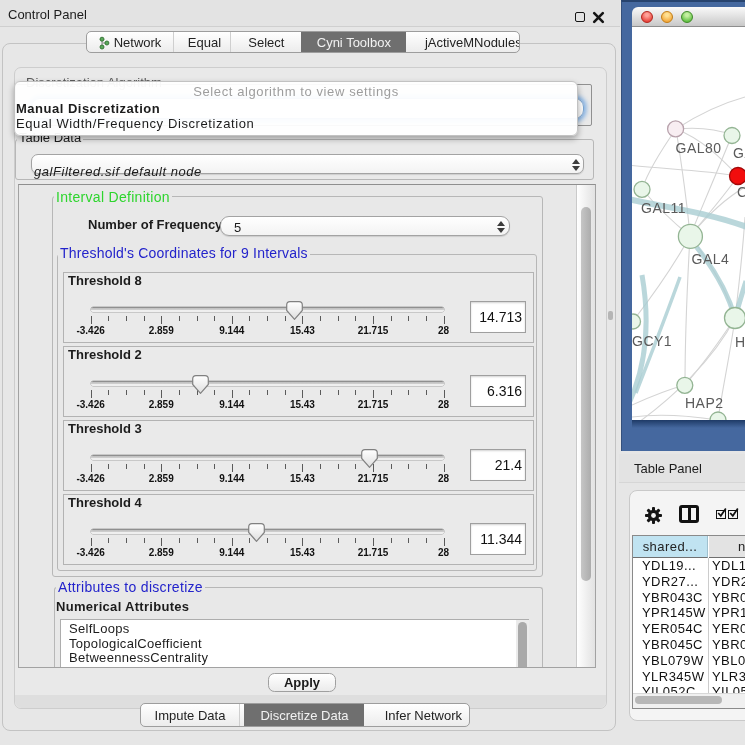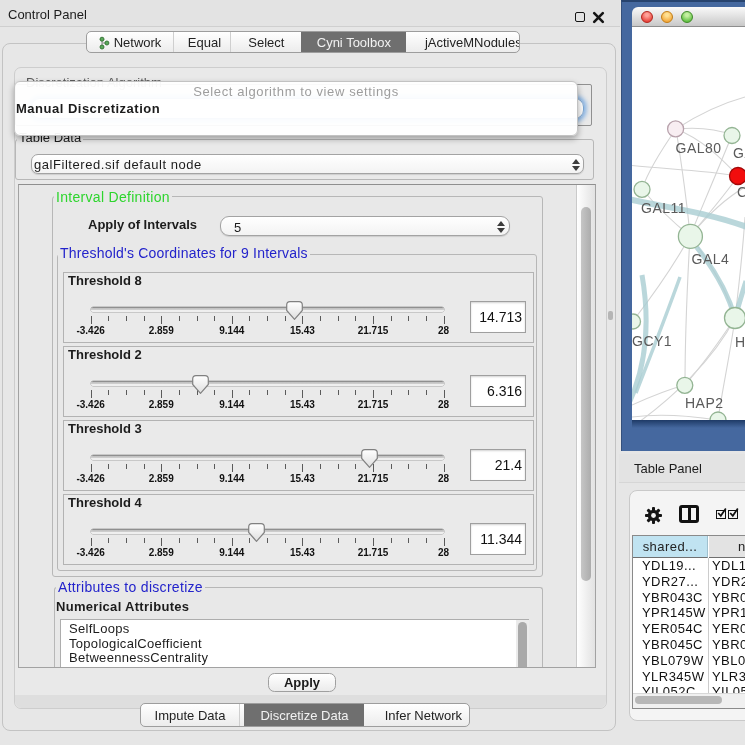--- a/index.html
+++ b/index.html
@@ -39,34 +39,35 @@
 <span class="seg" style="width:61px;">Select</span>
 <span class="seg" style="width:105px;background:#6f6f6f;color:#f2f2f2;">Cyni Toolbox</span>
 <span class="seg" style="width:125px;">jActiveMNodules</span>
 </div>
 <div class="abs" style="left:15px;top:84px;width:577px;height:42px;border:1px solid #909090;border-radius:2px;"></div>
 <div class="abs combo" style="left:31px;top:98px;width:553px;height:21px;border-color:#7aa4d0;box-shadow:0 0 4px 2.5px rgba(100,160,225,0.75);"></div>
 <div class="abs t13" style="left:26px;top:74.5px;color:#5a5a5a;z-index:4;">Discretization Algorithm</div>
 <div class="abs group" style="left:15px;top:139px;width:579px;height:41px;"></div>
 <div class="abs t13" style="left:17px;top:130px;background:#e9e9e9;padding:0 2px;">Table Data</div>
 <div class="abs combo" style="left:31px;top:154px;width:553px;height:20px;border-radius:7px;"></div>
-<div class="abs t13" style="left:34px;top:157px;letter-spacing:0.55px;">galFiltered.sif default node</div>
+<div class="abs t13" style="left:34px;top:164px;letter-spacing:0.55px;font-style:italic;">galFiltered.sif default node</div>
 <div class="abs updn" style="left:572px;top:158.5px;">
       <div class="up"></div>
       <div class="dn"></div>
     </div>
 <div class="abs" style="left:14px;top:81px;width:564px;height:54.5px;background:rgba(255,255,255,0.95);border:1px solid #c2c2c2;border-radius:6px;box-shadow:0 3px 6px rgba(0,0,0,0.32);z-index:5;"></div>
 <div class="abs t13" style="left:14px;top:84px;width:564px;text-align:center;color:#9d9d9d;letter-spacing:0.6px;z-index:6;">Select algorithm to view settings</div>
 <div class="abs t13 bold" style="left:16px;top:100.5px;letter-spacing:0.5px;z-index:6;">Manual Discretization</div>
+<div class="abs t13" style="left:16px;top:115.5px;letter-spacing:0.6px;z-index:6;">Equal Width/Frequency Discretization</div>
 <div class="abs" style="left:18px;top:184px;width:578px;height:484px;background:#e8e8e8;border:1px solid #a2a2a2;border-top-color:#8f8f8f;overflow:hidden;"></div>
 <div class="abs" style="left:576px;top:185px;width:19px;height:482px;background:linear-gradient(to right,#ffffff,#ededed 60%,#e2e2e2);border-left:1px solid #cacaca;"></div>
 <div class="abs" style="left:581px;top:207px;width:10px;height:374px;background:linear-gradient(to right,#c6c6c6,#acacac);border-radius:5px;"></div>
 <div class="abs group" style="left:52px;top:196px;width:491px;height:381px;"></div>
 <div class="abs" style="left:54px;top:188.5px;font-size:14px;letter-spacing:0.3px;background:#e8e8e8;padding:0 2px;color:#2dd52d;z-index:2;">Interval Definition</div>
-<div class="abs t13 bold" style="left:88px;top:217px;">Apply of Intervals</div>
+<div class="abs t13 bold" style="left:88px;top:217px;">Number of Frequency</div>
 <div class="abs combo" style="left:220px;top:216px;width:290px;height:20px;"></div>
 <div class="abs t13" style="left:234px;top:219.5px;">5</div>
 <div class="abs updn" style="left:497px;top:220.5px;">
       <div class="up"></div>
       <div class="dn"></div>
     </div>
 <div class="abs group" style="left:57px;top:254px;width:480px;height:317px;"></div>
 <div class="abs" style="left:58px;top:244.5px;font-size:14px;letter-spacing:0.2px;background:#e8e8e8;padding:0 2px;color:#2323cb;z-index:2;">Threshold's Coordinates for 9 Intervals</div>
 <div class="abs" style="left:63px;top:272px;width:471px;height:71px;background:#eaeaea;border:1px solid #b3b3b3;"></div>
 <div class="abs t13 bold" style="left:68px;top:272.5px;">Threshold 8</div>

